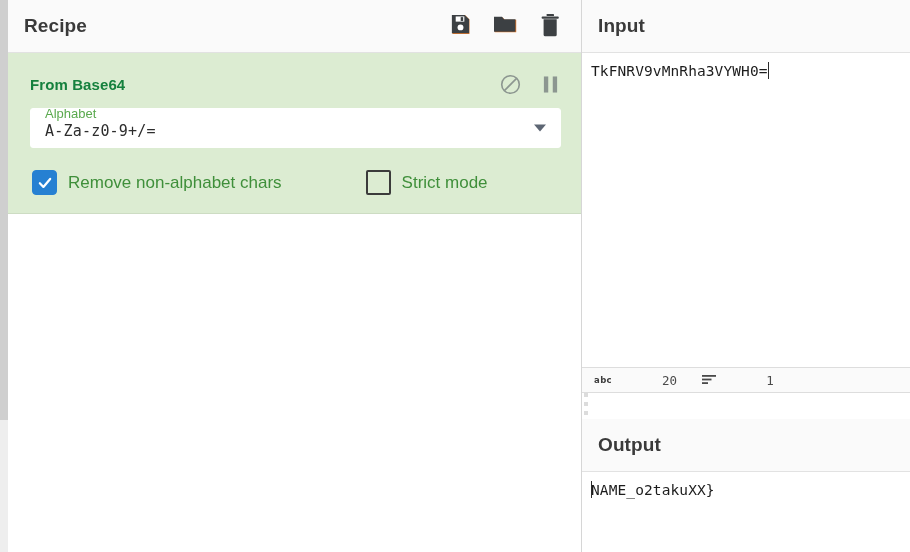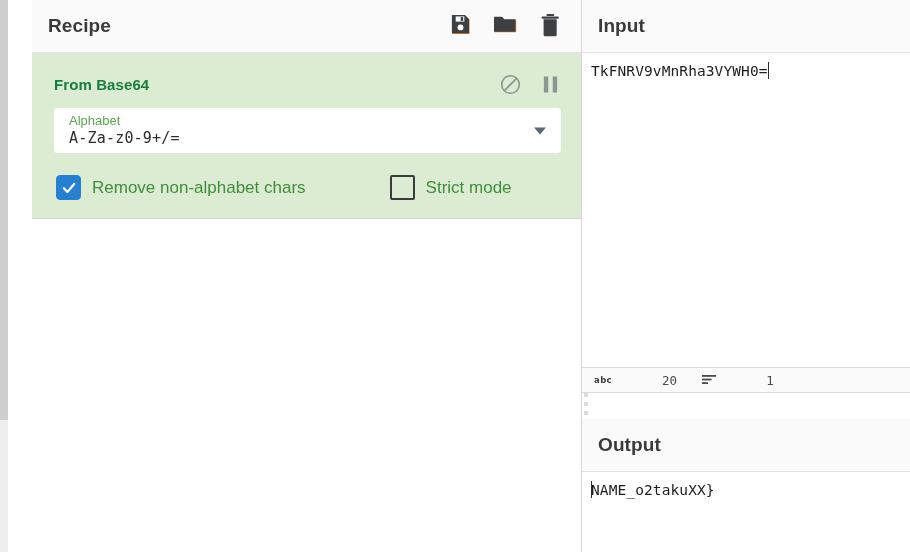--- a/index.html
+++ b/index.html
@@ -45,21 +45,20 @@
   }
 
   
   .recipe-pane {
     width: 574px; height: 552px;
     flex: 0 0 574px;
     display: flex; flex-direction: column;
     background: #ffffff;
     border-right: 1px solid #d6d6d6;
     position: relative;
-    padding-left: 24px;
   }
   .pane-header {
     height: 53px;
     background: #fafafa;
     border-bottom: 1px solid #e2e2e2;
     display: flex; align-items: center;
     padding: 0 18px 0 16px;
     flex: 0 0 53px;
   }
   .pane-title {
@@ -96,24 +95,24 @@
     letter-spacing: .1px;
   }
   .op-ctrls { margin-left: auto; display: flex; align-items: center; gap: 18px; }
   .op-icon { width: 22px; height: 22px; display: flex; align-items: center; justify-content: center; cursor: pointer; }
 
   .arg-wrap { padding: 5px 20px 0 22px; }
   .arg-field {
     background: #ffffff;
     border: 1px solid #ffffff;
     border-radius: 3px;
-    height: 45px;
+    height: 40px;
     position: relative;
     padding: 6px 34px 6px 14px;
-    display: flex; flex-direction: column; justify-content: center;
+    display: flex; flex-direction: column; justify-content: flex-end;
     cursor: text;
   }
   .arg-label {
     font-size: 13px; color: #5aa94e; line-height: 15px;
   }
   .arg-value {
     font-family: "DejaVu Sans Mono", monospace;
     font-size: 15px; color: #2d2d2d; line-height: 20px;
     letter-spacing: .2px;
   }

